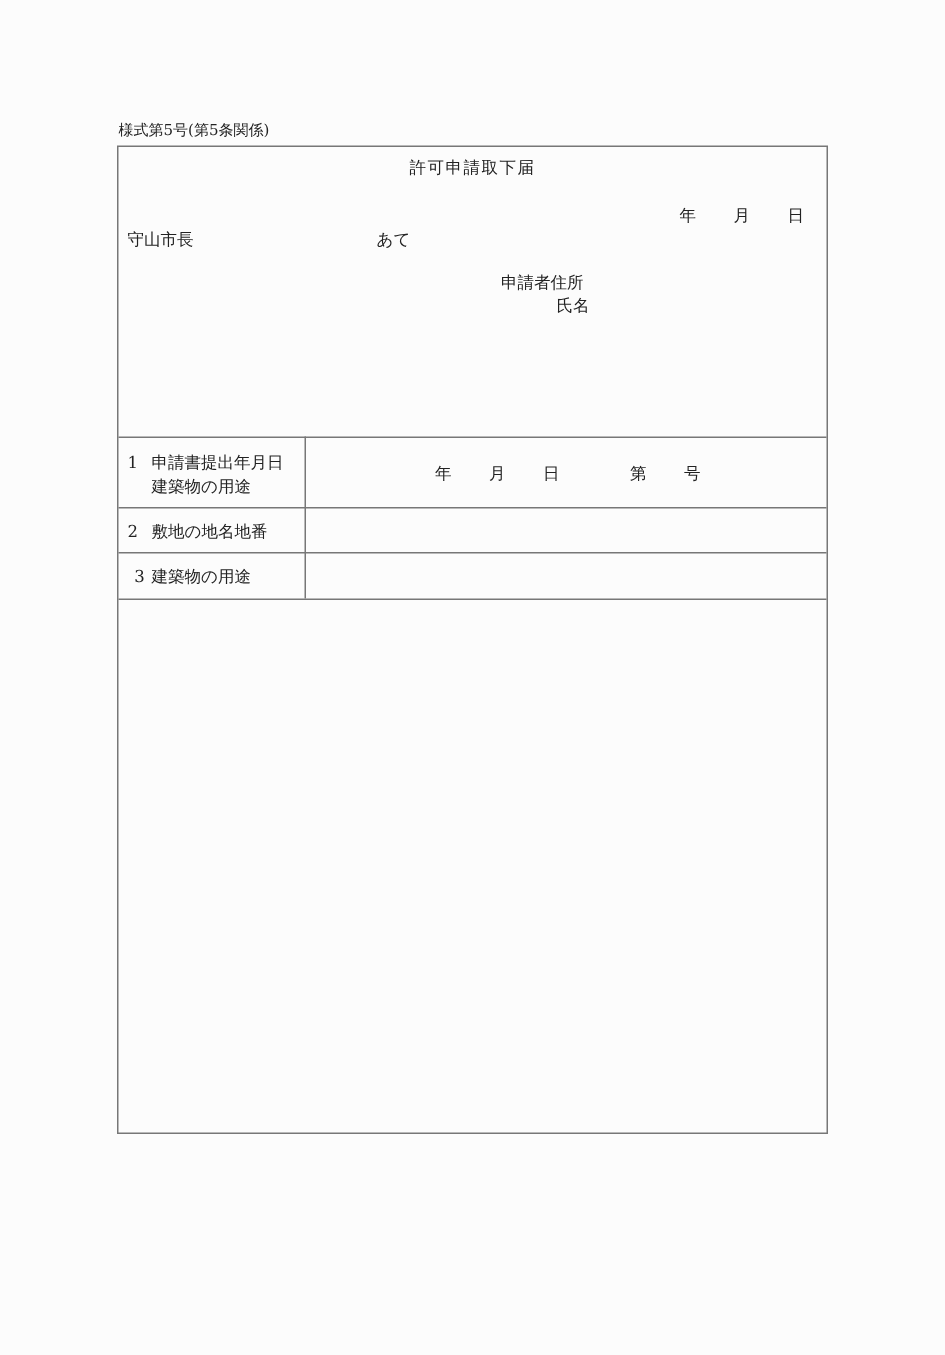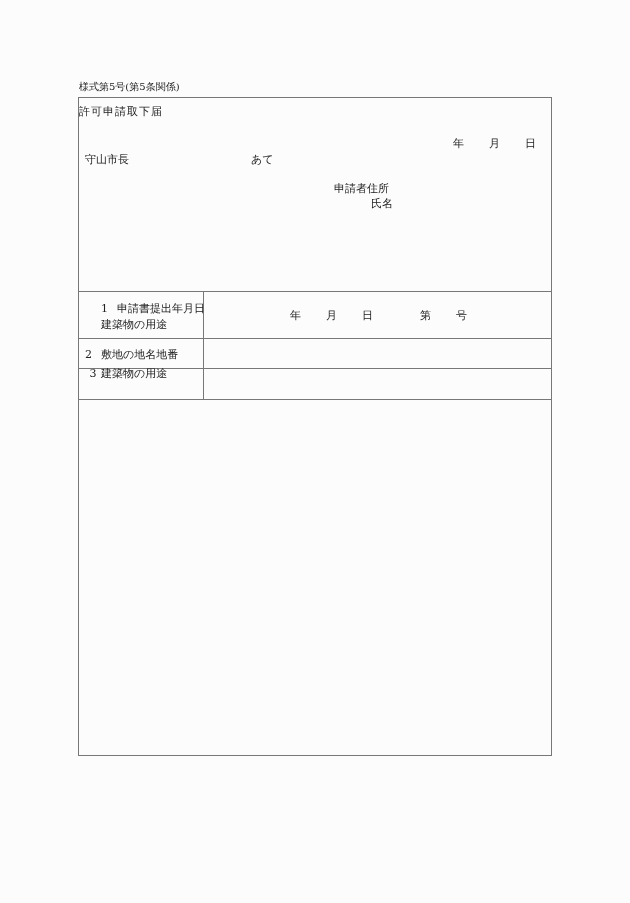--- a/index.html
+++ b/index.html
@@ -14,21 +14,21 @@
   .form-label {
     position: absolute; left: 79px; top: 80px;
     font-size: 10px; letter-spacing: 0;
   }
   .frame {
     position: absolute; left: 78px; top: 97px;
     width: 472px; height: 657px;
     border: 1px solid #777;
   }
   .abs { position: absolute; white-space: nowrap; }
-  .title { left: 0; width: 472px; top: 6px; text-align: left; letter-spacing: 1px; }
+  .title { left: 0; width: 472px; top: 6px; text-align: center; letter-spacing: 1px; }
   .date-line { top: 38px; }
   .hline { position: absolute; left: 0; width: 472px; height: 0; border-top: 1px solid #777; }
   .vline { position: absolute; top: 193px; width: 0; height: 108px; border-left: 1px solid #777; }
   .cell-label { left: 6px; }
   .num { display: inline-block; width: 16px; }
 </style>
 </head>
 <body>
 
 <div class="form-label">様式第5号(第5条関係)</div>
@@ -46,34 +46,34 @@
   <div class="abs" style="left:255px; top:83px;">申請者住所</div>
   <div class="abs" style="left:292px; top:98px;">氏名</div>
 
 
   <div class="hline" style="top:193px;"></div>
   <div class="hline" style="top:240px;"></div>
   <div class="hline" style="top:270px;"></div>
   <div class="hline" style="top:301px;"></div>
   <div class="vline" style="left:124px;"></div>
 
-  <div class="abs cell-label" style="top:203px;margin-left:16px;">
+  <div class="abs cell-label" style="top:203px;">
     <span class="num">1</span><span>申請書提出年月日</span>
   </div>
   <div class="abs cell-label" style="top:219px; left:22px;">建築物の用途</div>
   <div class="abs" style="left:211px; top:210px;">年</div>
   <div class="abs" style="left:247px; top:210px;">月</div>
   <div class="abs" style="left:283px; top:210px;">日</div>
   <div class="abs" style="left:341px; top:210px;">第</div>
   <div class="abs" style="left:377px; top:210px;">号</div>
 
   <div class="abs cell-label" style="top:249px;">
     <span class="num">2</span><span>敷地の地名地番</span>
   </div>
   <div class="abs" style="left:130px; top:244px; width:336px; height:22px;"></div>
 
-  <div class="abs cell-label" style="top:268px;text-align:center;">
+  <div class="abs cell-label" style="top:279px;text-align:center;">
     <span class="num">3</span><span>建築物の用途</span>
   </div>
   <div class="abs" style="left:130px; top:274px; width:336px; height:22px;"></div>
 
   <div class="abs" style="left:0; top:302px; width:472px; height:355px;"></div>
 </div>
 
 </body></html>

